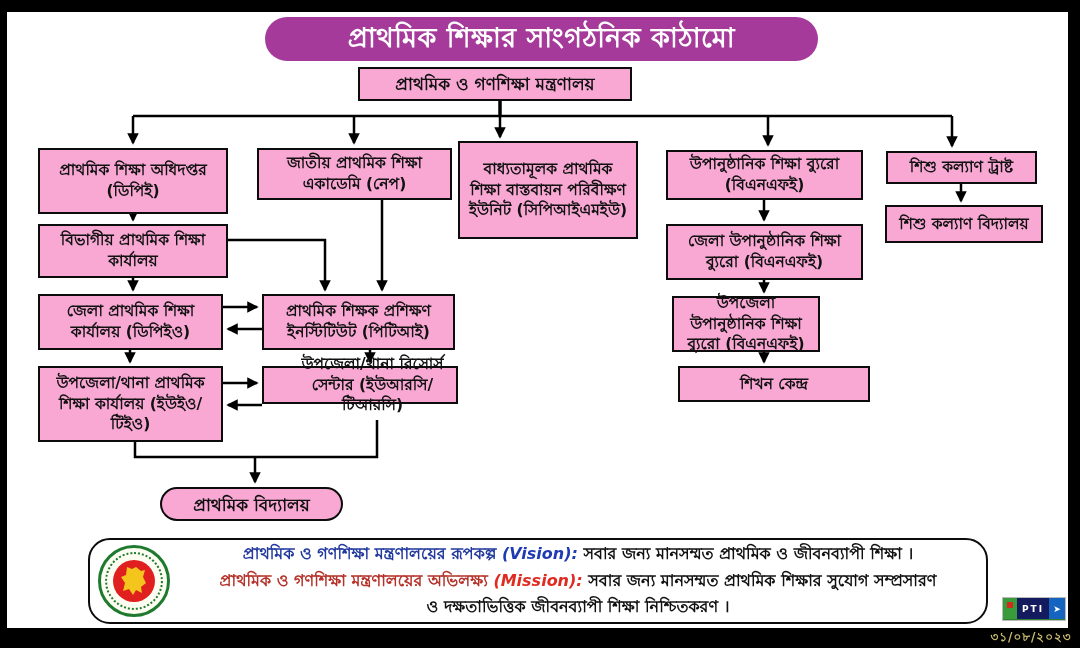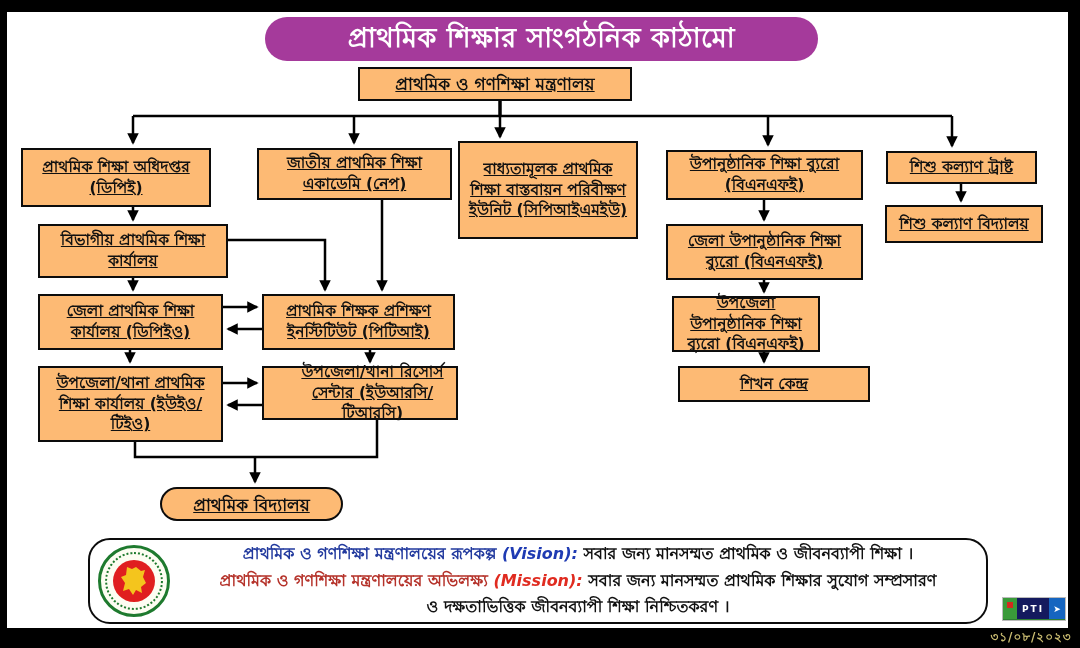--- a/index.html
+++ b/index.html
@@ -9,24 +9,24 @@
   .abs{position:absolute;}
   
   .title{
     left:265px;top:17px;width:553px;height:44px;
     background:#a53a9b;border-radius:22px;
     display:flex;align-items:center;justify-content:center;
     color:#fff;font-size:27px;font-weight:bold;letter-spacing:.5px;
   }
   
   .node{
-    background:#fdba74;border:2.5px solid #0c0c0c;
+    background:#f9a8d4;border:2.5px solid #0c0c0c;
     display:flex;align-items:center;justify-content:center;
     text-align:center;color:#111;font-weight:bold;font-size:15.5px;line-height:1.35;
-    box-sizing:border-box;padding:2px 6px;text-decoration:underline;
+    box-sizing:border-box;padding:2px 6px;
   }
   .pill{border-radius:18px;font-size:17px;}
   svg.wires{position:absolute;left:0;top:0;width:1080px;height:648px;pointer-events:none;}
   svg.wires line, svg.wires polyline{stroke:#000;stroke-width:2.5;fill:none;}
   
   .footer{
     left:88px;top:538px;width:900px;height:86px;background:#fff;
     border:2.5px solid #0c0c0c;border-radius:22px;box-sizing:border-box;
     display:flex;align-items:center;
   }
@@ -113,40 +113,40 @@
   </svg>
 
   <div class="abs title">
     <span>প্রাথমিক শিক্ষার সাংগঠনিক কাঠামো</span>
   </div>
 
   <div class="abs node" style="left:358px;top:67px;width:274px;height:34px;font-size:17px;">
     <span>প্রাথমিক ও গণশিক্ষা মন্ত্রণালয়</span>
   </div>
 
-  <div class="abs node" style="left:21px;top:148px;width:190px;height:59px;">
+  <div class="abs node" style="left:38px;top:148px;width:190px;height:66px;">
     <span>প্রাথমিক শিক্ষা অধিদপ্তর (ডিপিই)</span>
   </div>
   <div class="abs node" style="left:38px;top:224px;width:190px;height:54px;">
     <span>বিভাগীয় প্রাথমিক শিক্ষা কার্যালয়</span>
   </div>
   <div class="abs node" style="left:38px;top:294px;width:185px;height:56px;">
     <span>জেলা প্রাথমিক শিক্ষা কার্যালয় (ডিপিইও)</span>
   </div>
   <div class="abs node" style="left:38px;top:366px;width:185px;height:76px;">
     <span>উপজেলা/থানা প্রাথমিক শিক্ষা কার্যালয় (ইউইও/টিইও)</span>
   </div>
 
   <div class="abs node" style="left:257px;top:148px;width:195px;height:52px;">
     <span>জাতীয় প্রাথমিক শিক্ষা একাডেমি (নেপ)</span>
   </div>
   <div class="abs node" style="left:262px;top:294px;width:193px;height:56px;">
     <span>প্রাথমিক শিক্ষক প্রশিক্ষণ ইনস্টিটিউট (পিটিআই)</span>
   </div>
-  <div class="abs node" style="left:262px;top:366px;width:196px;height:54px;padding-left:31px;">
+  <div class="abs node" style="left:262px;top:366px;width:196px;height:38px;padding-left:31px;">
     <span>উপজেলা/থানা রিসোর্স সেন্টার (ইউআরসি/টিআরসি)</span>
   </div>
 
   <div class="abs node" style="left:458px;top:141px;width:180px;height:98px;">
     <span>বাধ্যতামূলক প্রাথমিক শিক্ষা বাস্তবায়ন পরিবীক্ষণ ইউনিট (সিপিআইএমইউ)</span>
   </div>
 
   <div class="abs node" style="left:666px;top:150px;width:197px;height:50px;">
     <span>উপানুষ্ঠানিক শিক্ষা ব্যুরো (বিএনএফই)</span>
   </div>

